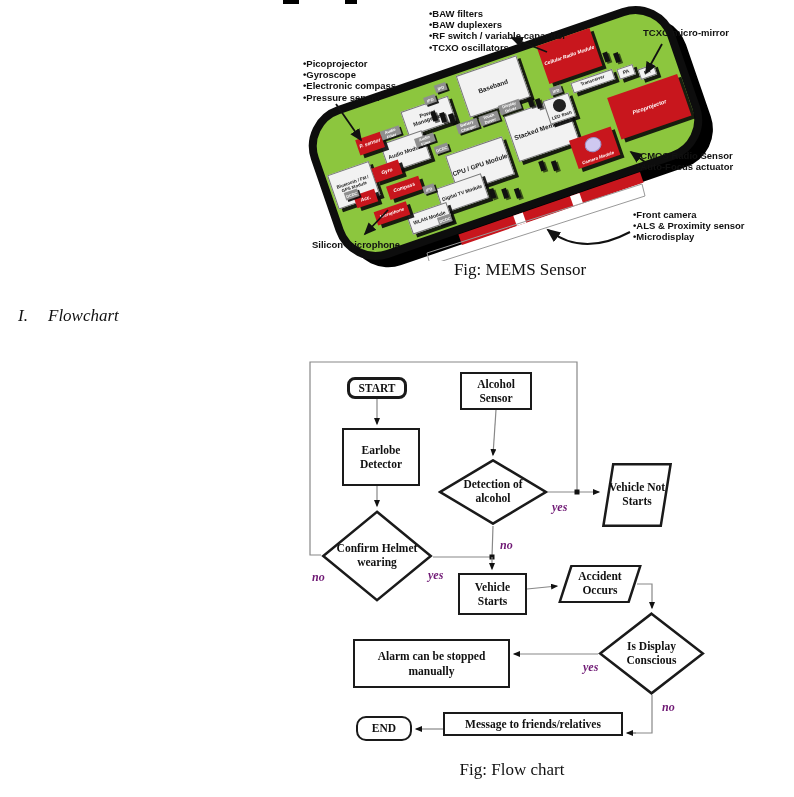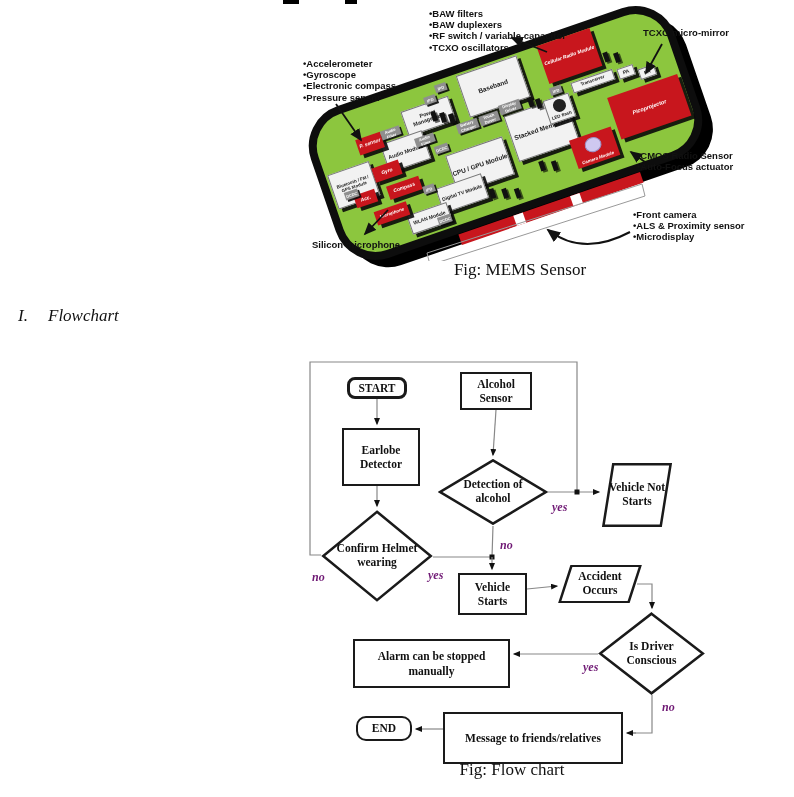--- a/index.html
+++ b/index.html
@@ -192,21 +192,21 @@
     </svg>
 
     <div class="callout" style="left:113px;top:5px;margin-left:16px;">
       <div>•BAW filters</div>
       <div>•BAW duplexers</div>
       <div>•RF switch / variable capacitor</div>
       <div>•TCXO oscillators</div>
     </div>
     <div class="callout" style="left:343px;top:24px;">TCXO micro-mirror</div>
     <div class="callout" style="left:3px;top:55px;">
-      <div>•Accelerometer</div>
+      <div>•Picoprojector</div>
       <div>•Gyroscope</div>
       <div>•Electronic compass</div>
       <div>•Pressure sensor</div>
     </div>
     <div class="callout" style="left:337px;top:147px;">
       <div>•CMOS Radio Sensor</div>
       <div>•Auto-Focus actuator</div>
     </div>
     <div class="callout" style="left:333px;top:206px;">
       <div>•Front camera</div>
@@ -298,27 +298,27 @@
       <svg viewBox="0 0 100 100" preserveAspectRatio="none">
           <polygon points="16,2 98,2 84,98 2,98" fill="#fff" stroke="#1a1a1a" stroke-width="2.5" vector-effect="non-scaling-stroke"></polygon>
         </svg>
       <span>Accident Occurs</span>
     </div>
 
     <div class="shapenode" style="left:298px;top:262px;width:107px;height:83px;">
       <svg viewBox="0 0 100 100" preserveAspectRatio="none">
           <polygon points="50,2 98,50 50,98 2,50" fill="#fff" stroke="#1a1a1a" stroke-width="2.5" vector-effect="non-scaling-stroke"></polygon>
         </svg>
-      <span>Is Driver Conscious</span>
+      <span>Is Display Conscious</span>
     </div>
 
     <div class="node" style="left:53px;top:289px;width:157px;height:49px;">
         <span>Alarm can be stopped manually</span>
       </div>
-    <div class="node" style="left:143px;top:362px;width:180px;height:52px;">
+    <div class="node" style="left:143px;top:362px;width:180px;height:24px;">
         <span>Message to friends/relatives</span>
       </div>
     <div class="node" style="left:56px;top:366px;width:56px;height:25px;border-radius:10px;">
         <span>END</span>
       </div>
 
     <div class="elabel" style="left:252px;top:150px;">yes</div>
     <div class="elabel" style="left:200px;top:188px;">no</div>
     <div class="elabel" style="left:12px;top:220px;">no</div>
     <div class="elabel" style="left:128px;top:218px;">yes</div>

